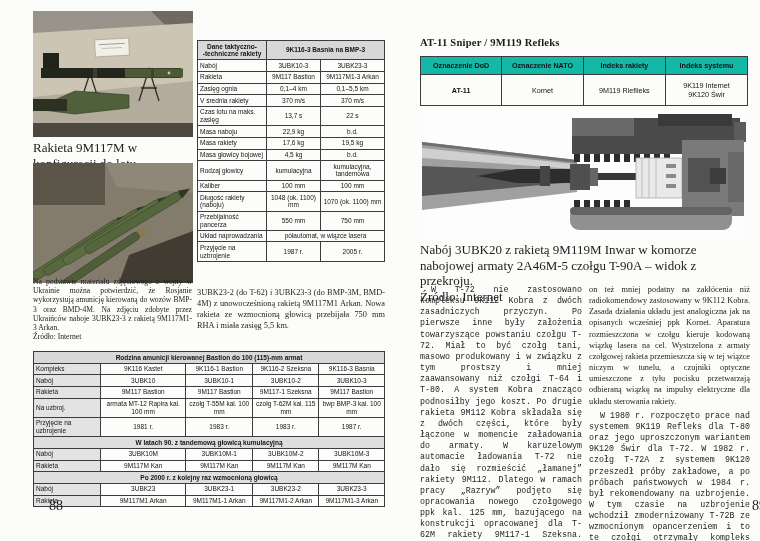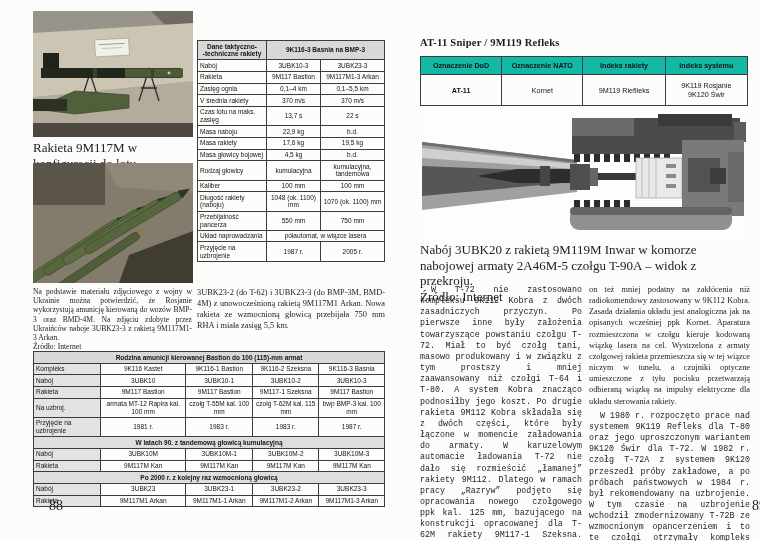--- a/index.html
+++ b/index.html
@@ -100,21 +100,21 @@
               <polygon points="154,54 166,58.5 154,63" fill="#2f3626"></polygon>
             </g>
           <g transform="rotate(-34 66 98)">
               <rect x="10" y="94" width="104" height="8" rx="4" fill="#4f5e39" stroke="#39452a" stroke-width="0.7"></rect>
               <polygon points="114,94 126,98 114,102" fill="#8a7a4a"></polygon>
             </g>
         </g>
       </svg>
     </div>
 
-    <div class="abs caption" style="left:33px;top:287px;width:159px;font-size:7.6px;line-height:1.21;text-align:justify;">
+    <div class="abs caption" style="left:33px;top:277px;width:159px;font-size:7.6px;line-height:1.21;text-align:justify;">
       <div>Na podstawie materiału zdjęciowego z wojny w Ukrainie można potwierdzić, że Rosjanie wykorzystują amunicję kierowaną do wozów BMP-3 oraz BMD-4M. Na zdjęciu zdobyte przez Ukraińców naboje 3UBK23-3 z rakietą 9M117M1-3 Arkan.</div>
       <div style="text-align:left;">Źródło: Internet</div>
     </div>
 
     <table class="abs spec-table" style="left:197px;top:40px;">
       <tbody>
           <tr>
         <td class="hdr lbl" style="text-align:center;">
           <div>Dane taktyczno-</div>
           <div>-techniczne rakiety</div>
@@ -285,21 +285,21 @@
         <th style="width:82px;">Oznaczenie DoD</th>
         <th style="width:82px;">Oznaczenie NATO</th>
         <th style="width:82px;">Indeks rakiety</th>
         <th style="width:82px;">Indeks systemu</th>
       </tr>
       <tr>
         <td style="font-weight:bold;">AT-11</td>
         <td>Kornet</td>
         <td>9M119 Rieflieks</td>
         <td>
-          <div>9K119 Rosjanie</div>
+          <div>9K119 Internet</div>
           <div>9K120 Świr</div>
         </td>
       </tr>
     </tbody>
       </table>
 
     <div class="abs" style="left:42px;top:112px;width:324px;height:126px;">
       <svg width="324" height="126" viewBox="0 0 324 126">
         <rect x="0" y="0" width="324" height="126" fill="#fdfdfd"></rect>
         <g>

